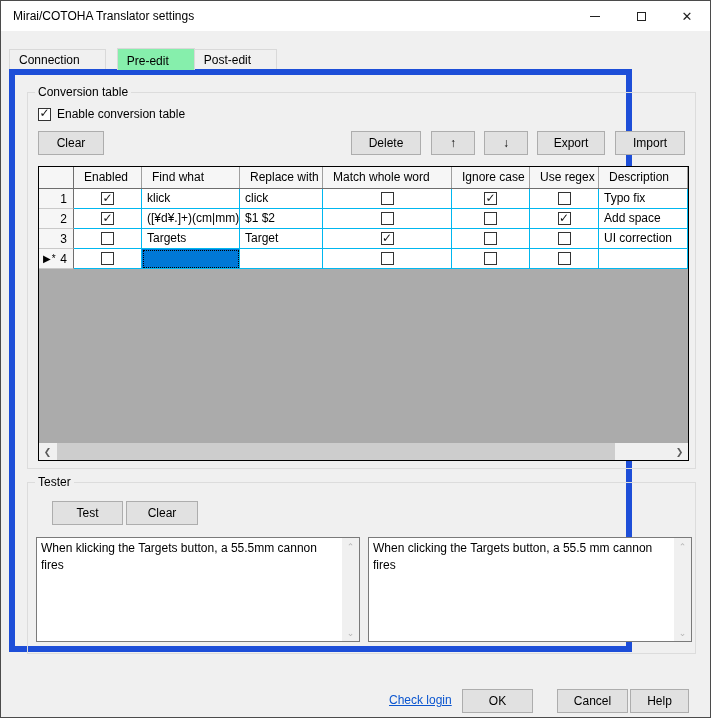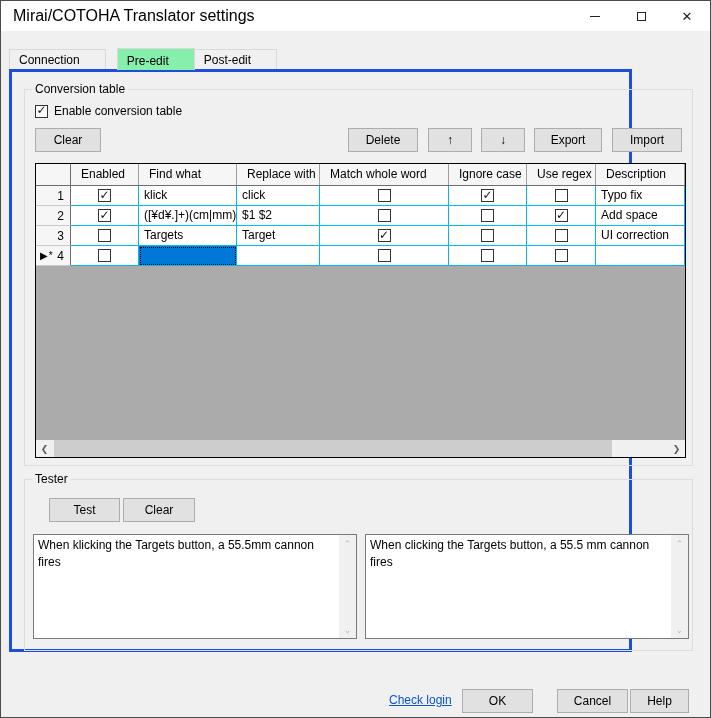--- a/index.html
+++ b/index.html
@@ -3,36 +3,36 @@
 <meta charset="utf-8">
 <style>
   * { margin:0; padding:0; box-sizing:border-box; }
   html,body { background:#666; font-family:"Liberation Sans","DejaVu Sans",sans-serif; }
   .window {
     position:relative; width:711px; height:718px; background:#f0f0f0;
     border:1px solid #4b4b4b; overflow:hidden; font-size:12px; color:#000;
   }
   
   .titlebar { position:absolute; left:0; top:0; width:100%; height:30px; background:#fff; display:flex; align-items:center; }
-  .titlebar .title { margin-left:12px; font-size:16px; color:#000; }
+  .titlebar .title { margin-left:12px; font-size:12px; color:#000; }
   .caption-buttons { position:absolute; right:0; top:0; height:30px; display:flex; }
   .capbtn { width:46px; height:30px; display:flex; align-items:center; justify-content:center; color:#222; }
   .min-glyph { display:block; width:10px; height:1px; background:#222; }
   .max-glyph { display:block; width:9px; height:9px; border:1px solid #222; }
   .close-glyph { font-size:13px; line-height:1; }
   
   .tabstrip { position:absolute; left:8px; top:44px; height:25px; display:flex; align-items:flex-end; }
   .tab {
     height:21px; padding:3px 25px 0 9px; background:#f0f0f0;
     border:1px solid #d9d9d9; border-bottom:none; margin-right:-1px; position:relative;
   }
   .tab.selected { height:22px; padding-top:5px; background:#86efac; z-index:3;margin-left:12px; }
   .tabpage {
     position:absolute; left:8px; top:68px; width:623px; height:583px;
-    background:#f0f0f0; border:3px solid #1d4ed8;
+    background:#f0f0f0; border:6px solid #1d4ed8;
   }
   
   .groupbox { position:absolute; border:1px solid #dcdcdc; }
   .groupbox > .gb-label { position:absolute; top:-8px; left:7px; background:#f0f0f0; padding:0 3px; }
   #gb-conversion { left:12px; top:17px; width:669px; height:377px; }
   #gb-tester { left:12px; top:407px; width:669px; height:172px; }
   
   .checkrow { position:absolute; left:10px; top:14px; display:flex; align-items:center; gap:6px; }
   .cb { width:13px; height:13px; background:#fff; border:1px solid #333; display:flex; align-items:center; justify-content:center;
         font-size:12px; line-height:11px; color:#111; flex:0 0 auto; }

